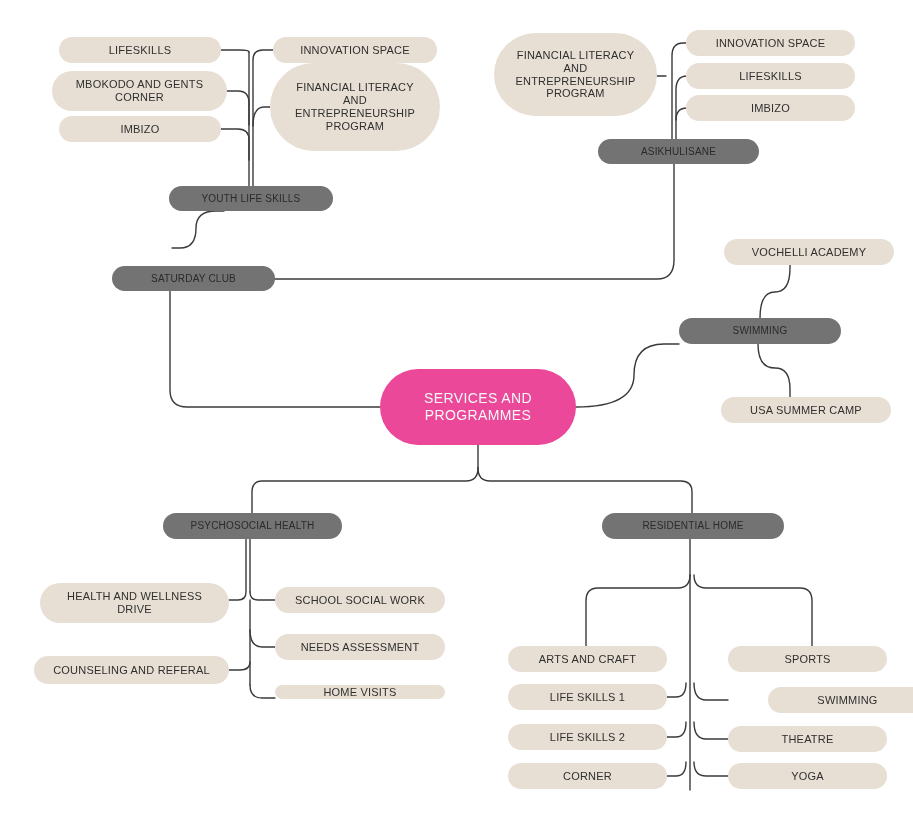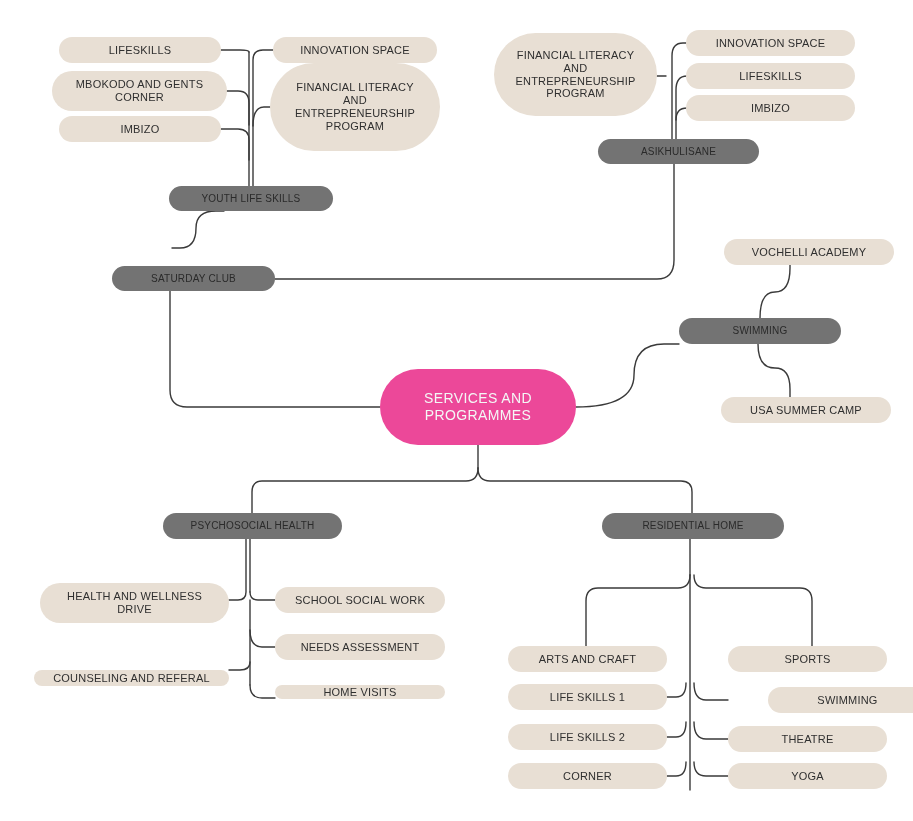--- a/index.html
+++ b/index.html
@@ -143,21 +143,21 @@
 PROGRAM</div>
   <div class="node leaf" style="left:686px;top:30px;width:169px;height:26px;">INNOVATION SPACE</div>
   <div class="node leaf" style="left:686px;top:63px;width:169px;height:26px;">LIFESKILLS</div>
   <div class="node leaf" style="left:686px;top:95px;width:169px;height:26px;">IMBIZO</div>
 
   <div class="node leaf" style="left:724px;top:239px;width:170px;height:26px;">VOCHELLI ACADEMY</div>
   <div class="node leaf" style="left:721px;top:397px;width:170px;height:26px;">USA SUMMER CAMP</div>
 
   <div class="node leaf" style="left:40px;top:583px;width:189px;height:40px;">HEALTH AND WELLNESS
 DRIVE</div>
-  <div class="node leaf" style="left:34px;top:670px;width:195px;height:16px;">COUNSELING AND REFERAL</div>
+  <div class="node leaf" style="left:34px;top:656px;width:195px;height:28px;">COUNSELING AND REFERAL</div>
   <div class="node leaf" style="left:275px;top:587px;width:170px;height:26px;">SCHOOL SOCIAL WORK</div>
   <div class="node leaf" style="left:275px;top:634px;width:170px;height:26px;">NEEDS ASSESSMENT</div>
   <div class="node leaf" style="left:275px;top:685px;width:170px;height:14px;">HOME VISITS</div>
 
   <div class="node leaf" style="left:508px;top:646px;width:159px;height:26px;">ARTS AND CRAFT</div>
   <div class="node leaf" style="left:508px;top:684px;width:159px;height:26px;">LIFE SKILLS 1</div>
   <div class="node leaf" style="left:508px;top:724px;width:159px;height:26px;">LIFE SKILLS 2</div>
   <div class="node leaf" style="left:508px;top:763px;width:159px;height:26px;">CORNER</div>
   <div class="node leaf" style="left:728px;top:646px;width:159px;height:26px;">SPORTS</div>
   <div class="node leaf" style="left:768px;top:687px;width:159px;height:26px;">SWIMMING</div>

